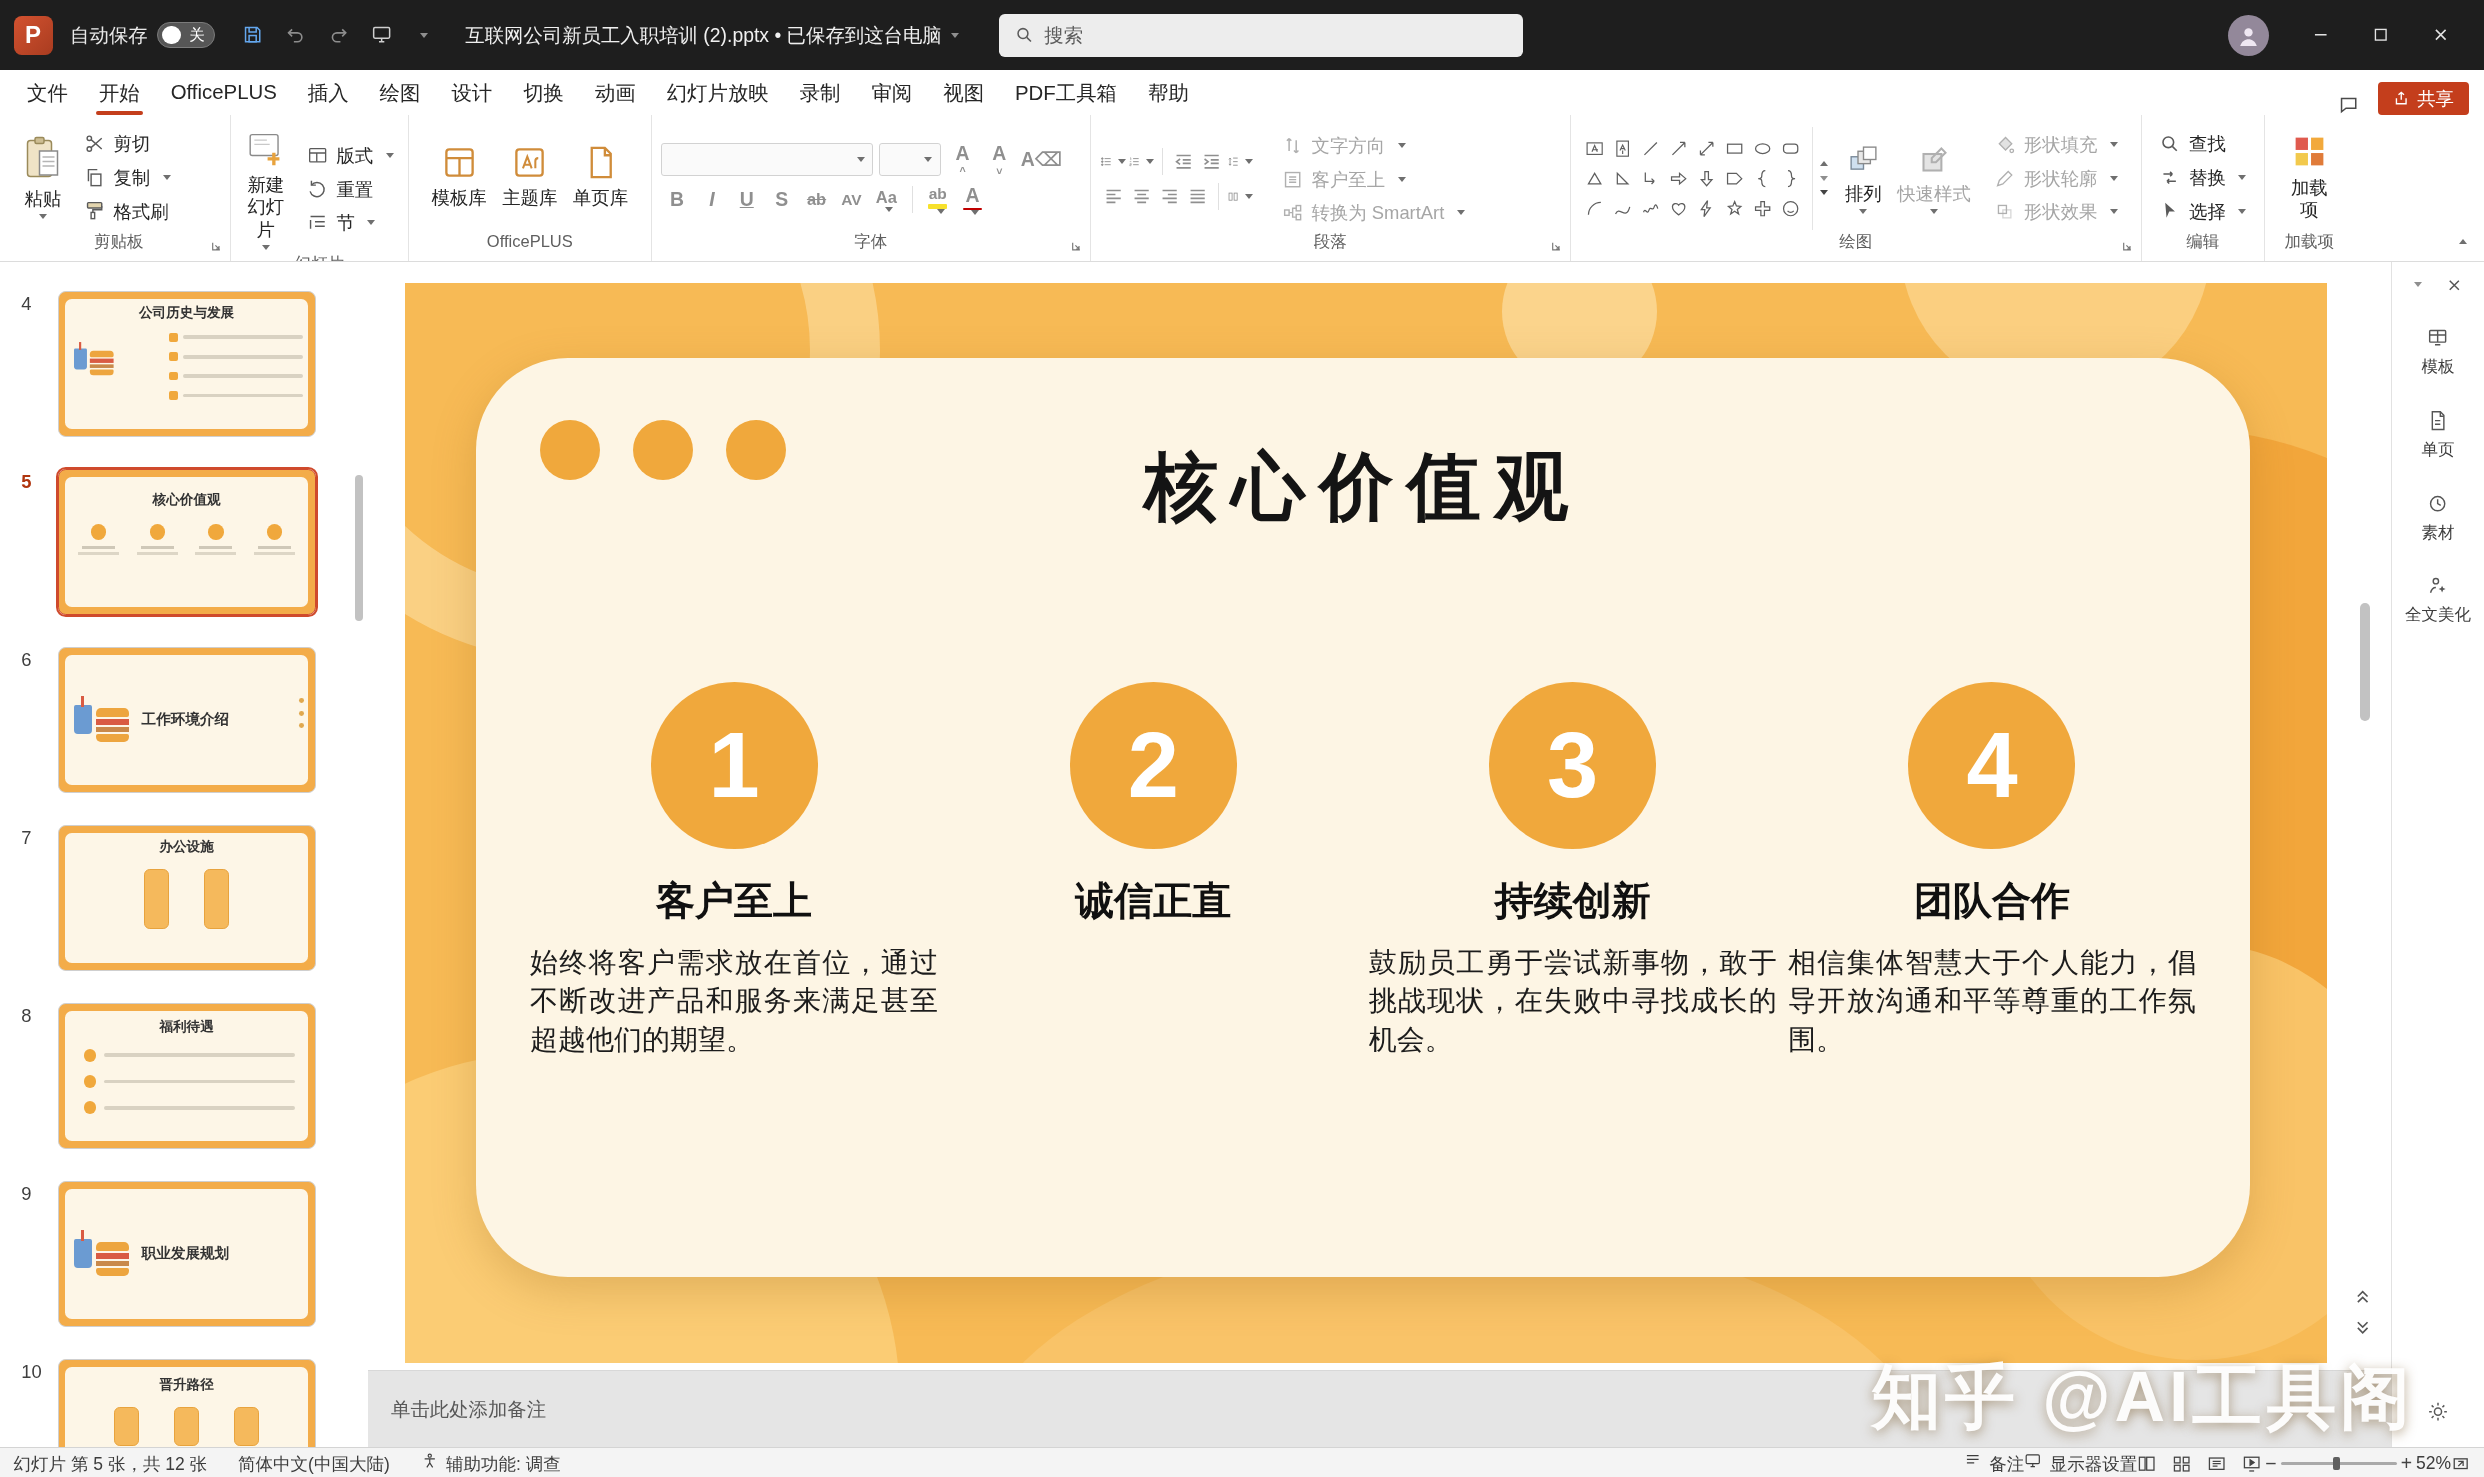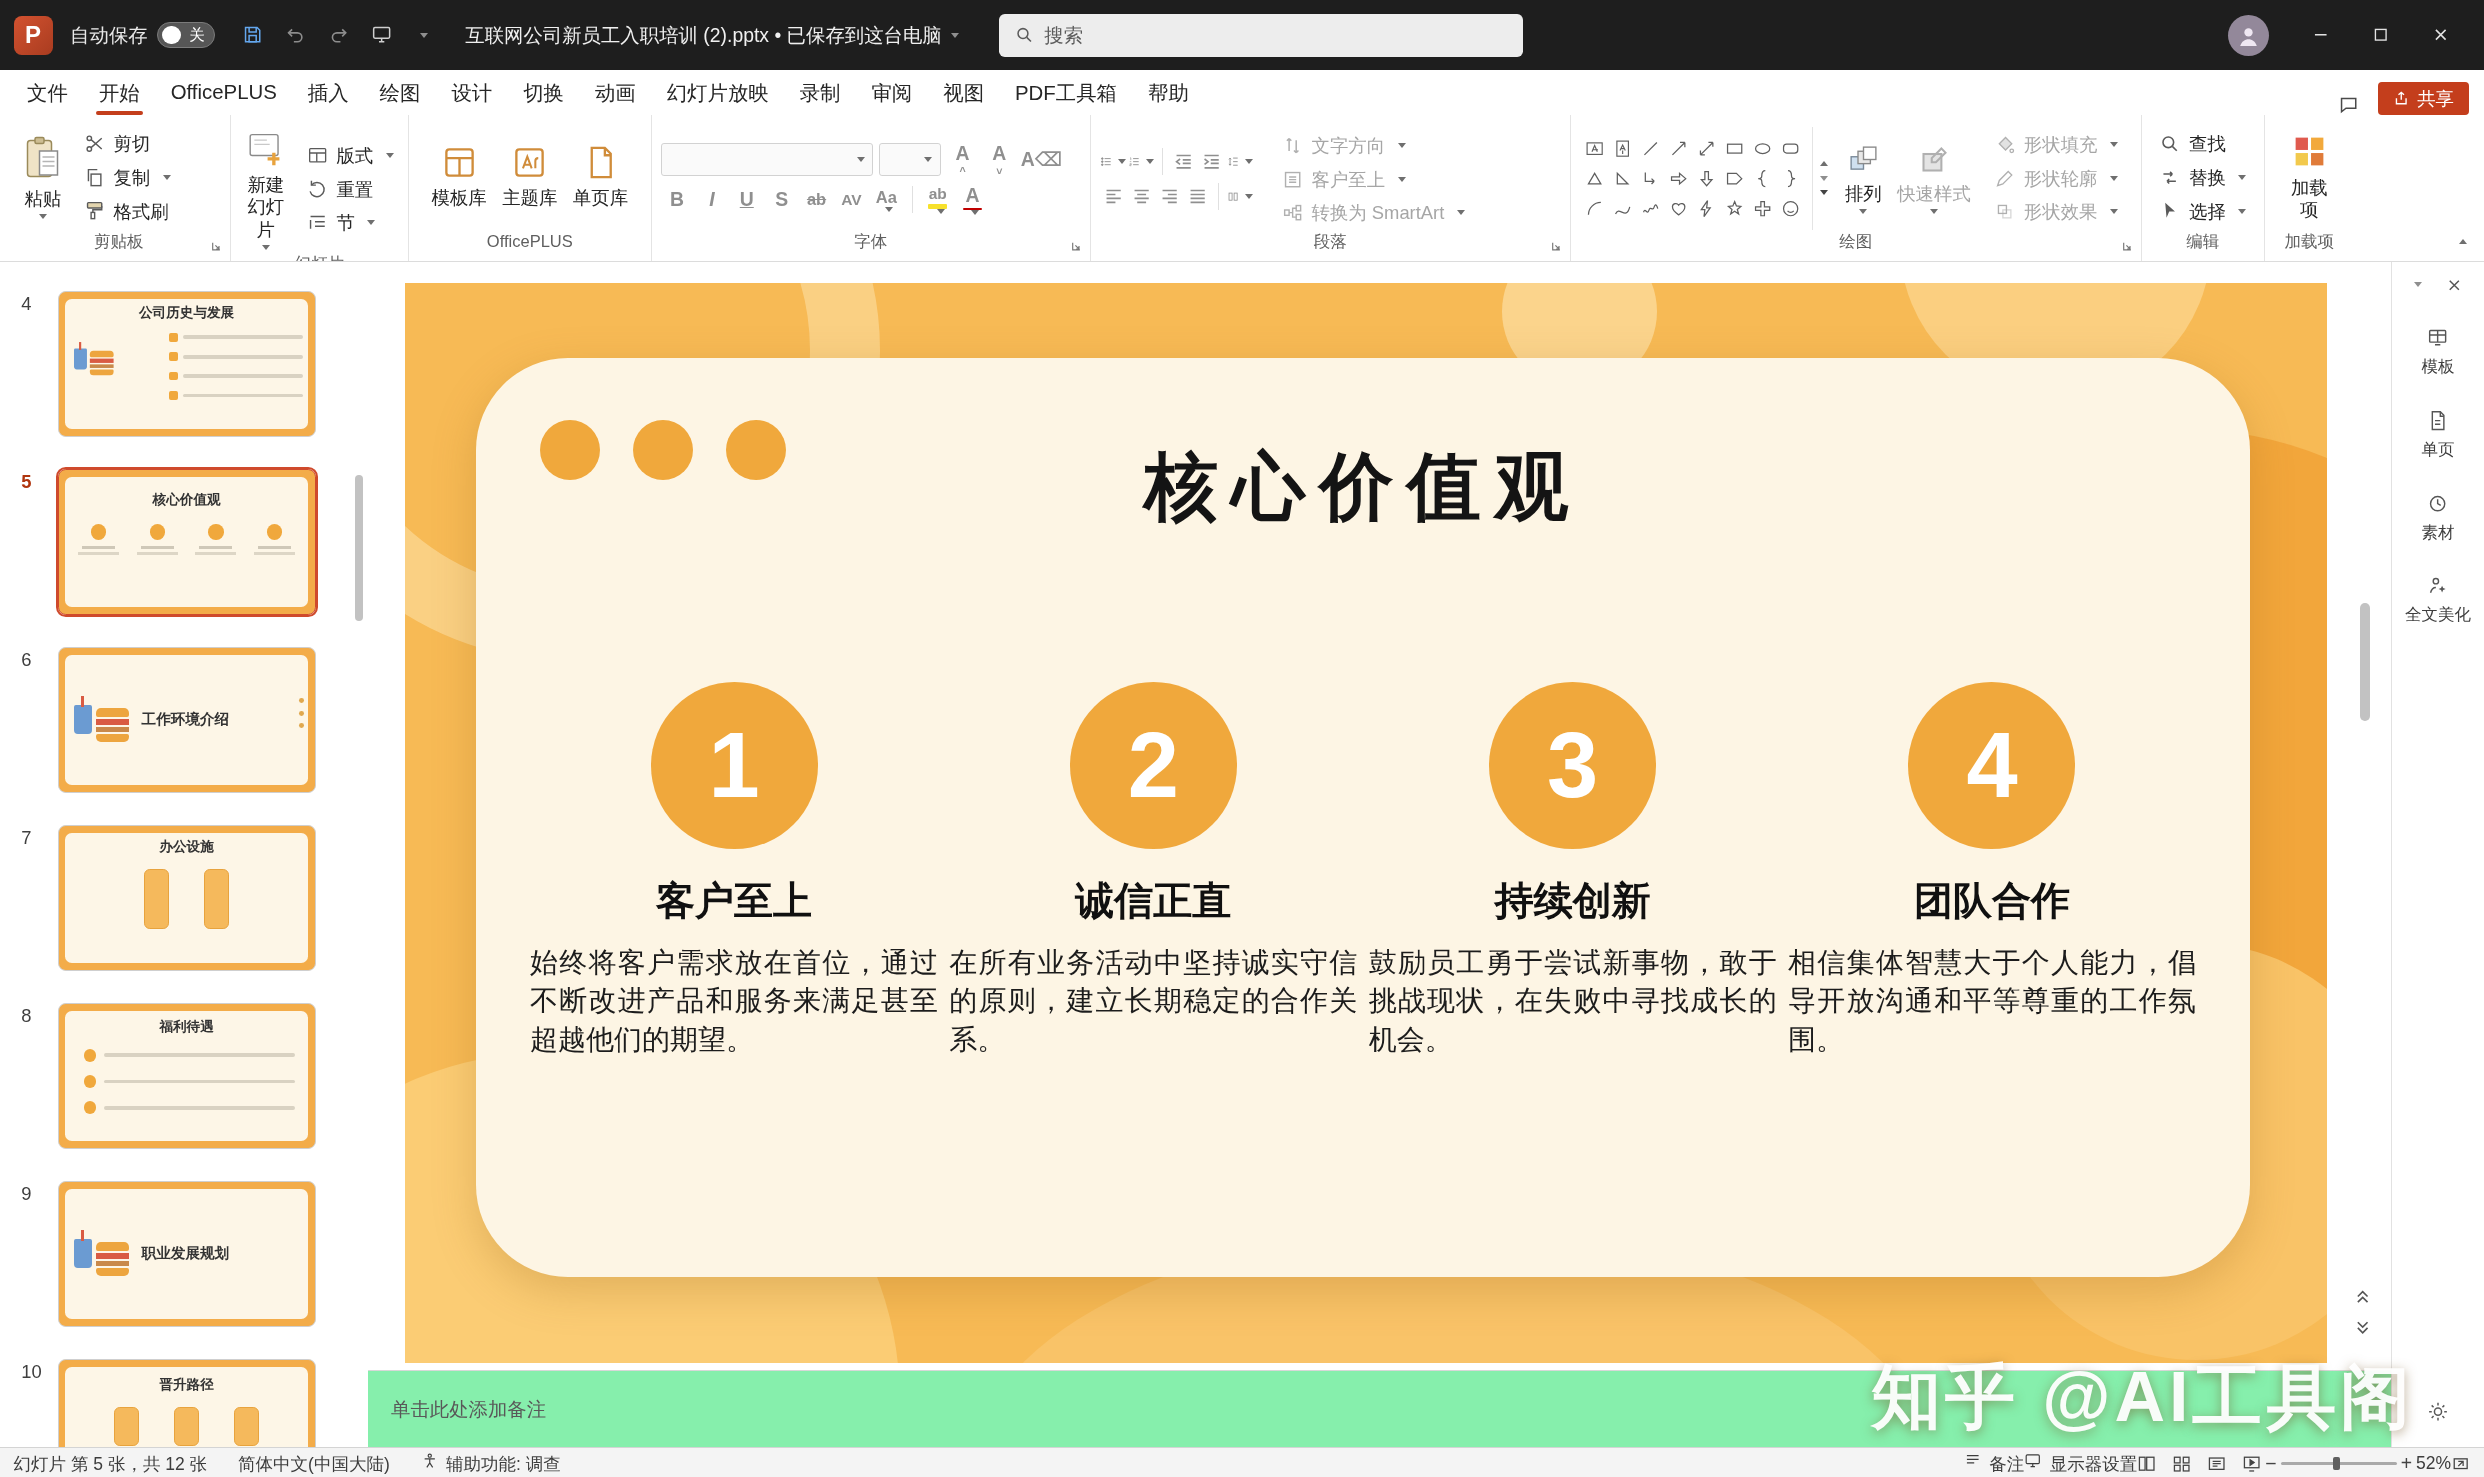--- a/index.html
+++ b/index.html
@@ -118,21 +118,21 @@
 .dot{width:60px;height:60px;border-radius:50%;background:#f0a83c}
 .stitle{padding-top:92px;text-align:center;font-size:74px;line-height:1;font-weight:800;letter-spacing:13.6px;color:#141414}
 .vals{display:flex;justify-content:space-between;padding:0 54px;margin-top:158px}
 .vcol{width:408px;display:flex;flex-direction:column;align-items:center}
 .vnum{width:167px;height:167px;border-radius:50%;background:#f0a83c;color:#fff;display:flex;align-items:center;justify-content:center;font-size:92px;font-weight:bold}
 .vhead{margin-top:25px;font-size:39px;font-weight:800;color:#101010}
 .vbody{margin-top:15.5px;font-size:28px;line-height:1.38;color:#1c1c1c;text-align:justify}
 #vthumb{position:absolute;right:21.3px;top:341px;width:9.7px;height:118px;border-radius:4.9px;background:#c2c2c2}
 .vbtns{position:absolute;right:15.5px;top:1021px;display:flex;flex-direction:column;gap:7.8px;color:#555}
 .vbtns div{width:25px;height:25px;display:flex;align-items:center;justify-content:center}
-#notes{position:absolute;left:0;right:0;bottom:0;height:77px;background:#86efac;border-top:1px solid #d8d8d8;display:flex;align-items:center;padding-left:23px;color:#595959;font-size:19.4px}
+#notes{position:absolute;left:0;right:0;bottom:0;height:77px;background:#e5e5e5;border-top:1px solid #d8d8d8;display:flex;align-items:center;padding-left:23px;color:#595959;font-size:19.4px}
 
 #watermark{position:absolute;right:70px;top:1351px;font-size:70px;font-weight:bold;color:rgba(255,255,255,.95);text-shadow:0 2.9px 11.6px rgba(110,75,25,.5);letter-spacing:3.9px;z-index:40;white-space:nowrap}
 
 #sidebar{width:93px;flex:none;border-left:1px solid #e2e2e2;position:relative;display:flex;flex-direction:column;align-items:center;padding-top:15.5px;background:#fff}
 .sbtop{display:flex;gap:25px;margin-bottom:35px;align-items:center;color:#555}
 .sbitem{display:flex;flex-direction:column;align-items:center;gap:7.8px;margin-bottom:33px;color:#3f3f3f;font-size:16.5px;text-align:center;line-height:1.25;width:85px}
 .sgear{position:absolute;bottom:25px;left:50%;transform:translateX(-50%)}
 
 
 #statusbar{height:32px;background:#f4f4f4;border-top:1px solid #d4d4d4;display:flex;align-items:center;padding:0 13.6px;font-size:17.5px;color:#3d3d3d;gap:31px}
@@ -940,21 +940,20 @@
           <div class="stitle" data-interactable="true">核心价值观</div>
           <div class="vals">
             <div class="vcol" data-interactable="true">
               <div class="vnum" data-interactable="true">1</div>
               <div class="vhead" data-interactable="true">客户至上</div>
               <div class="vbody" data-interactable="true">始终将客户需求放在首位，通过不断改进产品和服务来满足甚至超越他们的期望。</div>
             </div>
             <div class="vcol" data-interactable="true">
               <div class="vnum" data-interactable="true">2</div>
               <div class="vhead" data-interactable="true">诚信正直</div>
-              <div class="vbody" data-interactable="true">在所有业务活动中坚持诚实守信的原则，建立长期稳定的合作关系。</div>
             </div>
             <div class="vcol" data-interactable="true">
               <div class="vnum" data-interactable="true">3</div>
               <div class="vhead" data-interactable="true">持续创新</div>
               <div class="vbody" data-interactable="true">鼓励员工勇于尝试新事物，敢于挑战现状，在失败中寻找成长的机会。</div>
             </div>
             <div class="vcol" data-interactable="true">
               <div class="vnum" data-interactable="true">4</div>
               <div class="vhead" data-interactable="true">团队合作</div>
               <div class="vbody" data-interactable="true">相信集体智慧大于个人能力，倡导开放沟通和平等尊重的工作氛围。</div>

